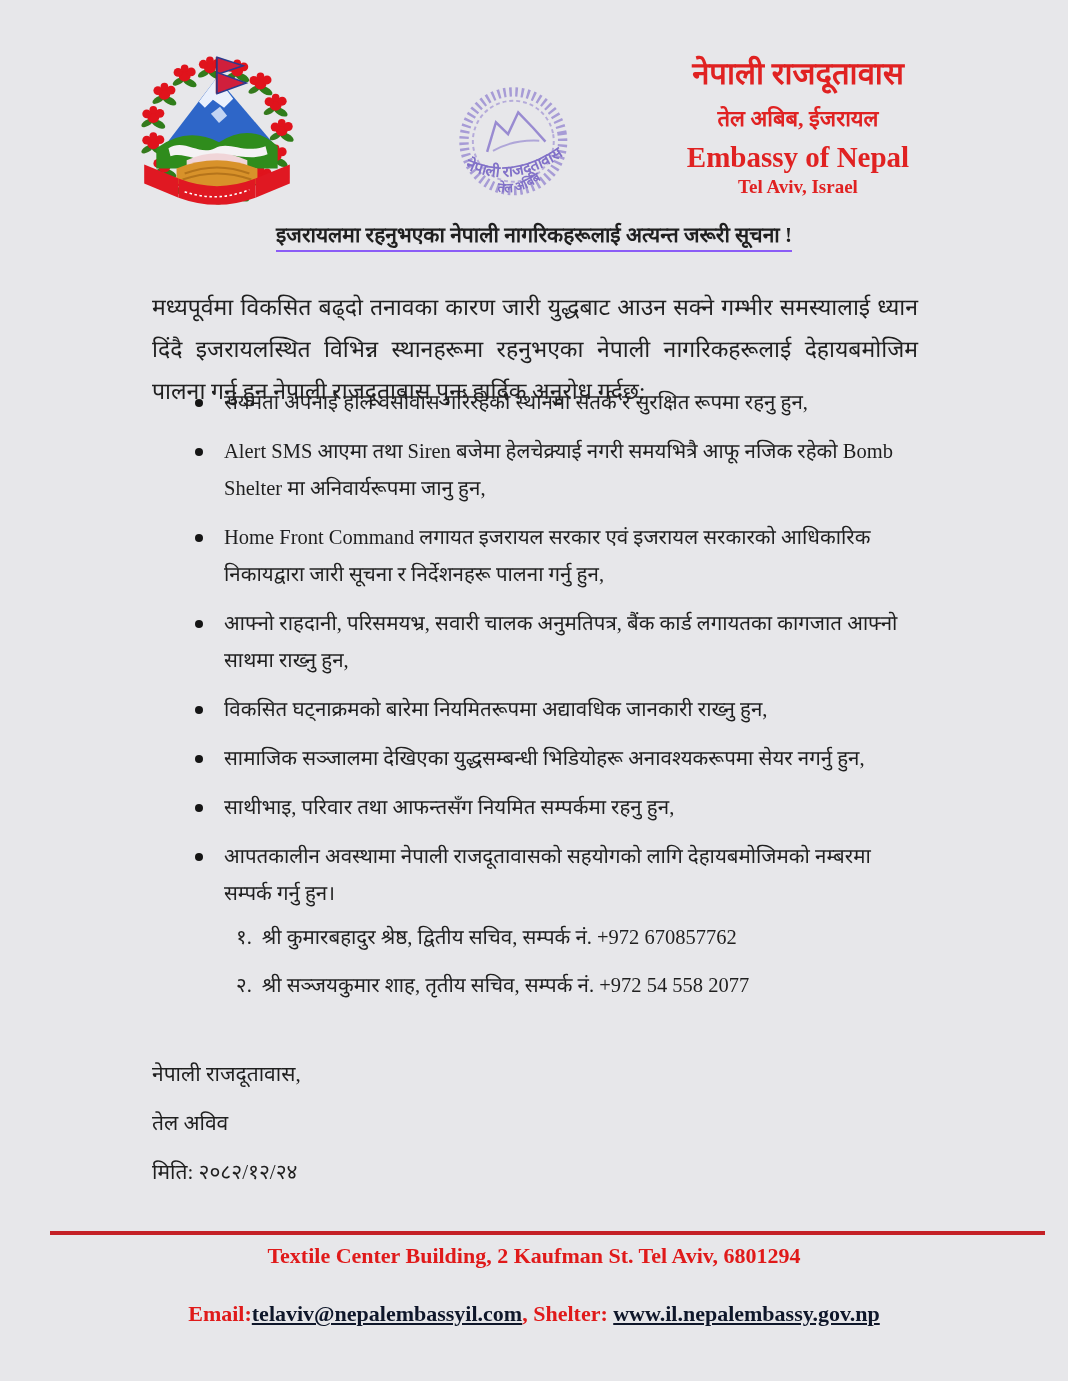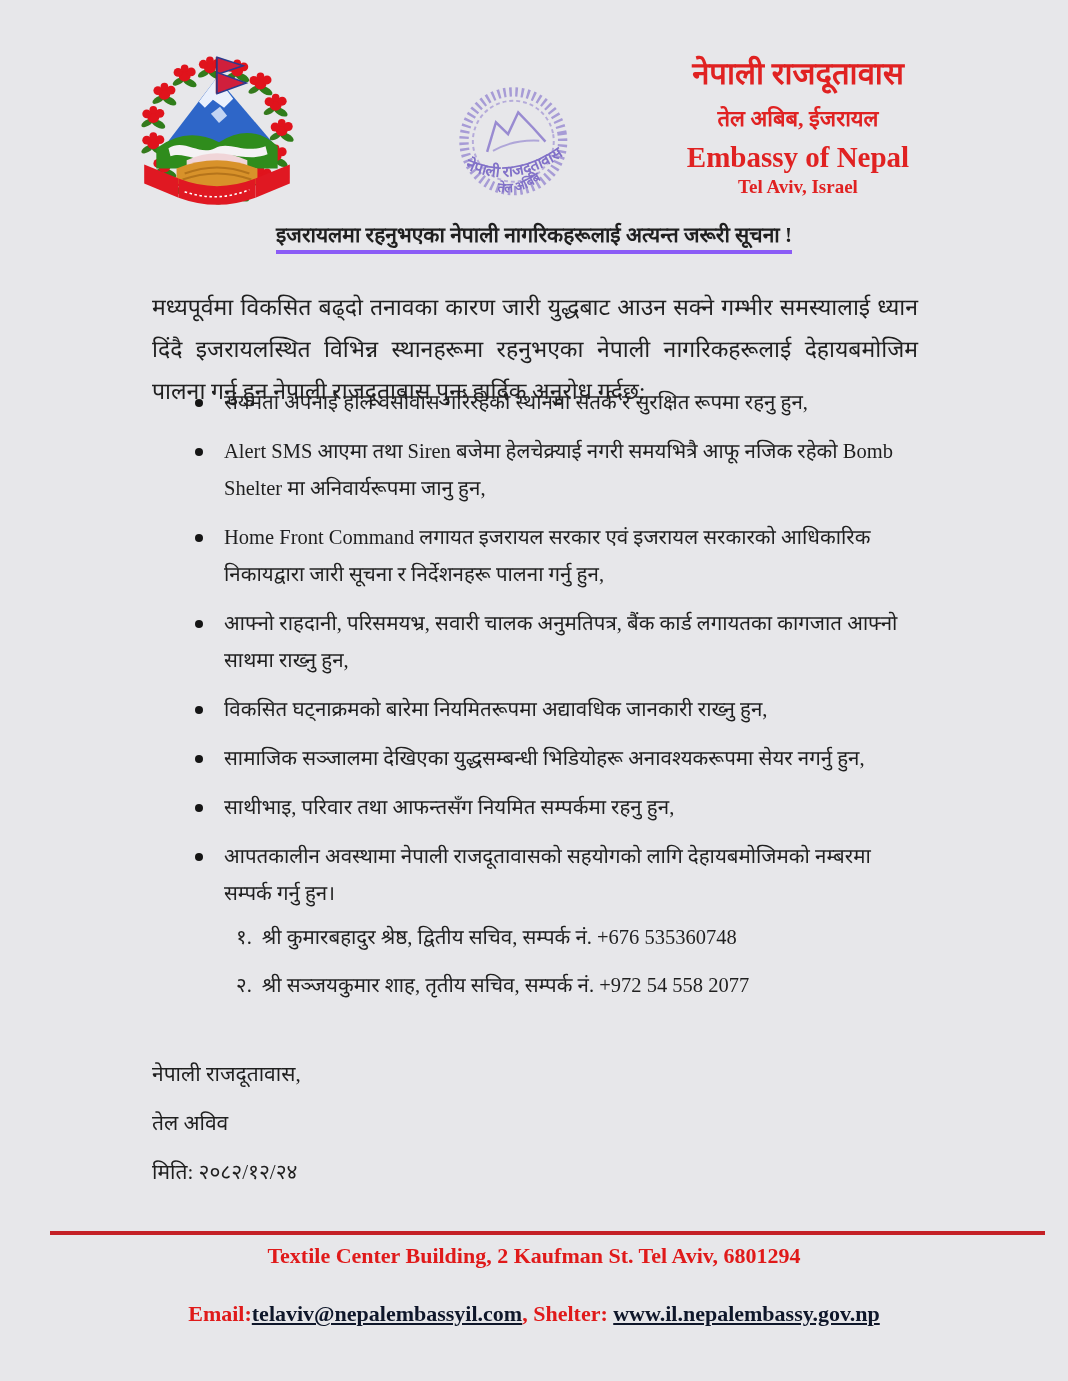--- a/index.html
+++ b/index.html
@@ -16,21 +16,21 @@
   
   .emblem{position:absolute;left:126px;top:50px;width:182px;height:156px;}
   .seal{position:absolute;left:432px;top:80px;width:164px;height:148px;opacity:.88;}
   .header-text{position:absolute;left:598px;top:56px;width:400px;text-align:center;color:#e02222;}
   .h-np-name{font-size:31px;font-weight:bold;line-height:36px;}
   .h-np-loc{font-size:22px;font-weight:bold;line-height:30px;margin-top:12px;}
   .h-en-name{font-size:29px;font-weight:bold;line-height:32px;margin-top:7px;font-family:"Liberation Serif",serif;}
   .h-en-loc{font-size:19px;font-weight:bold;line-height:24px;margin-top:2px;}
   
   .title{position:absolute;top:220px;left:0;width:100%;text-align:center;font-size:21px;font-weight:bold;}
-  .title span{border-bottom:4px solid #8b5cf6;padding-bottom:3px;}
+  .title span{border-bottom:2px solid #8b5cf6;padding-bottom:3px;}
   .intro{position:absolute;top:287px;left:152px;width:766px;font-size:23px;line-height:42px;text-align:justify;}
   .bullets{position:absolute;top:384px;left:188px;width:726px;margin:0;padding:0;list-style:none;}
   .bullets li{position:relative;padding-left:36px;font-size:20.5px;line-height:37px;margin-bottom:12px;}
   .bullets li::before{content:"";position:absolute;left:7px;top:15px;width:8px;height:8px;border-radius:50%;background:#151515;}
   .contacts{position:absolute;top:922px;left:236px;font-size:20.5px;}
   .contact-row{margin-bottom:18px;line-height:30px;}
   .contact-num{margin-right:10px;}
   .signoff{position:absolute;top:1050px;left:152px;font-size:21px;line-height:49px;}
   
   .footer-rule{position:absolute;top:1231px;left:50px;width:995px;height:4px;background:#c42026;}
@@ -137,21 +137,21 @@
     <li>Home Front Command लगायत इजरायल सरकार एवं इजरायल सरकारको आधिकारिक निकायद्वारा जारी सूचना र निर्देशनहरू पालना गर्नु हुन,</li>
     <li>आफ्नो राहदानी, परिसमयभ्र, सवारी चालक अनुमतिपत्र, बैंक कार्ड लगायतका कागजात आफ्नो साथमा राख्नु हुन,</li>
     <li>विकसित घट्नाक्रमको बारेमा नियमितरूपमा अद्यावधिक जानकारी राख्नु हुन,</li>
     <li>सामाजिक सञ्जालमा देखिएका युद्धसम्बन्धी भिडियोहरू अनावश्यकरूपमा सेयर नगर्नु हुन,</li>
     <li>साथीभाइ, परिवार तथा आफन्तसँग नियमित सम्पर्कमा रहनु हुन,</li>
     <li>आपतकालीन अवस्थामा नेपाली राजदूतावासको सहयोगको लागि देहायबमोजिमको नम्बरमा सम्पर्क गर्नु हुन।</li>
   </ul>
 
   <div class="contacts">
     <div class="contact-row">
-      <span class="contact-num">१.</span><span>श्री कुमारबहादुर श्रेष्ठ, द्वितीय सचिव, सम्पर्क नं. +676 535360748</span>
+      <span class="contact-num">१.</span><span>श्री कुमारबहादुर श्रेष्ठ, द्वितीय सचिव, सम्पर्क नं. +972 670857762</span>
     </div>
     <div class="contact-row">
       <span class="contact-num">२.</span><span>श्री सञ्जयकुमार शाह, तृतीय सचिव, सम्पर्क नं. +972 54 558 2077</span>
     </div>
   </div>
 
   <div class="signoff">
     <div>नेपाली राजदूतावास,</div>
     <div>तेल अविव</div>
     <div>मिति: २०८२/१२/२४</div>

